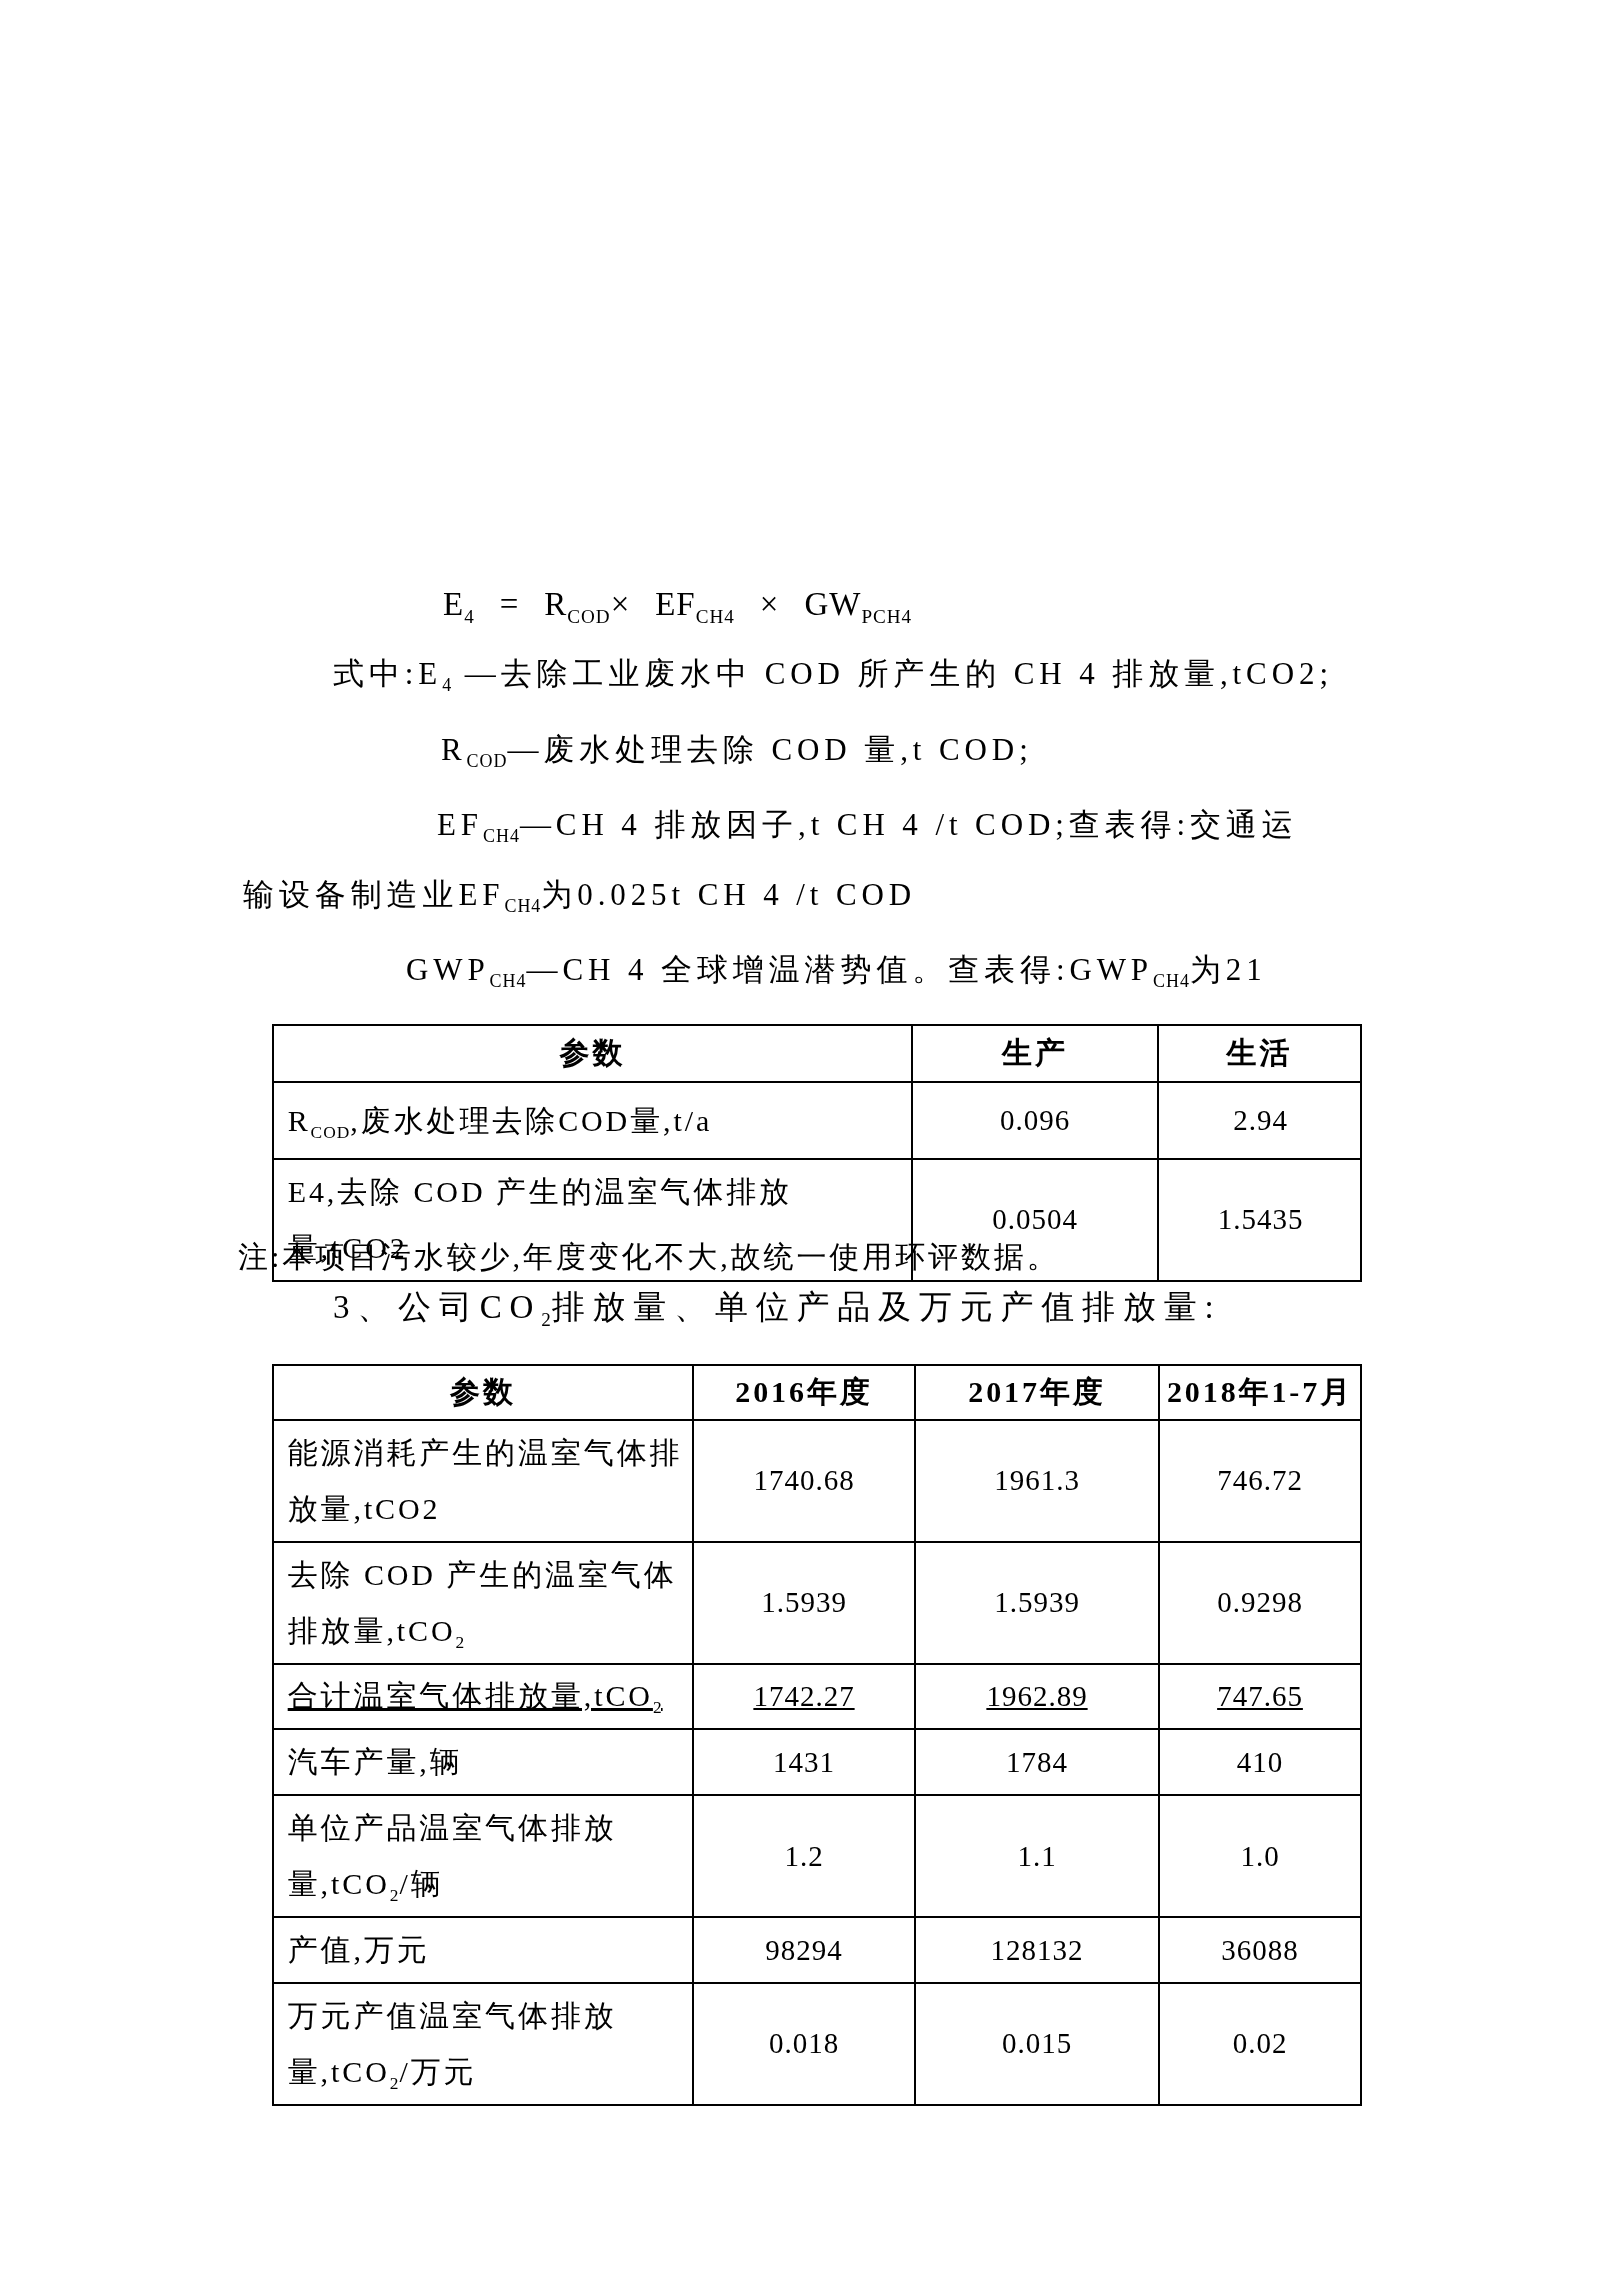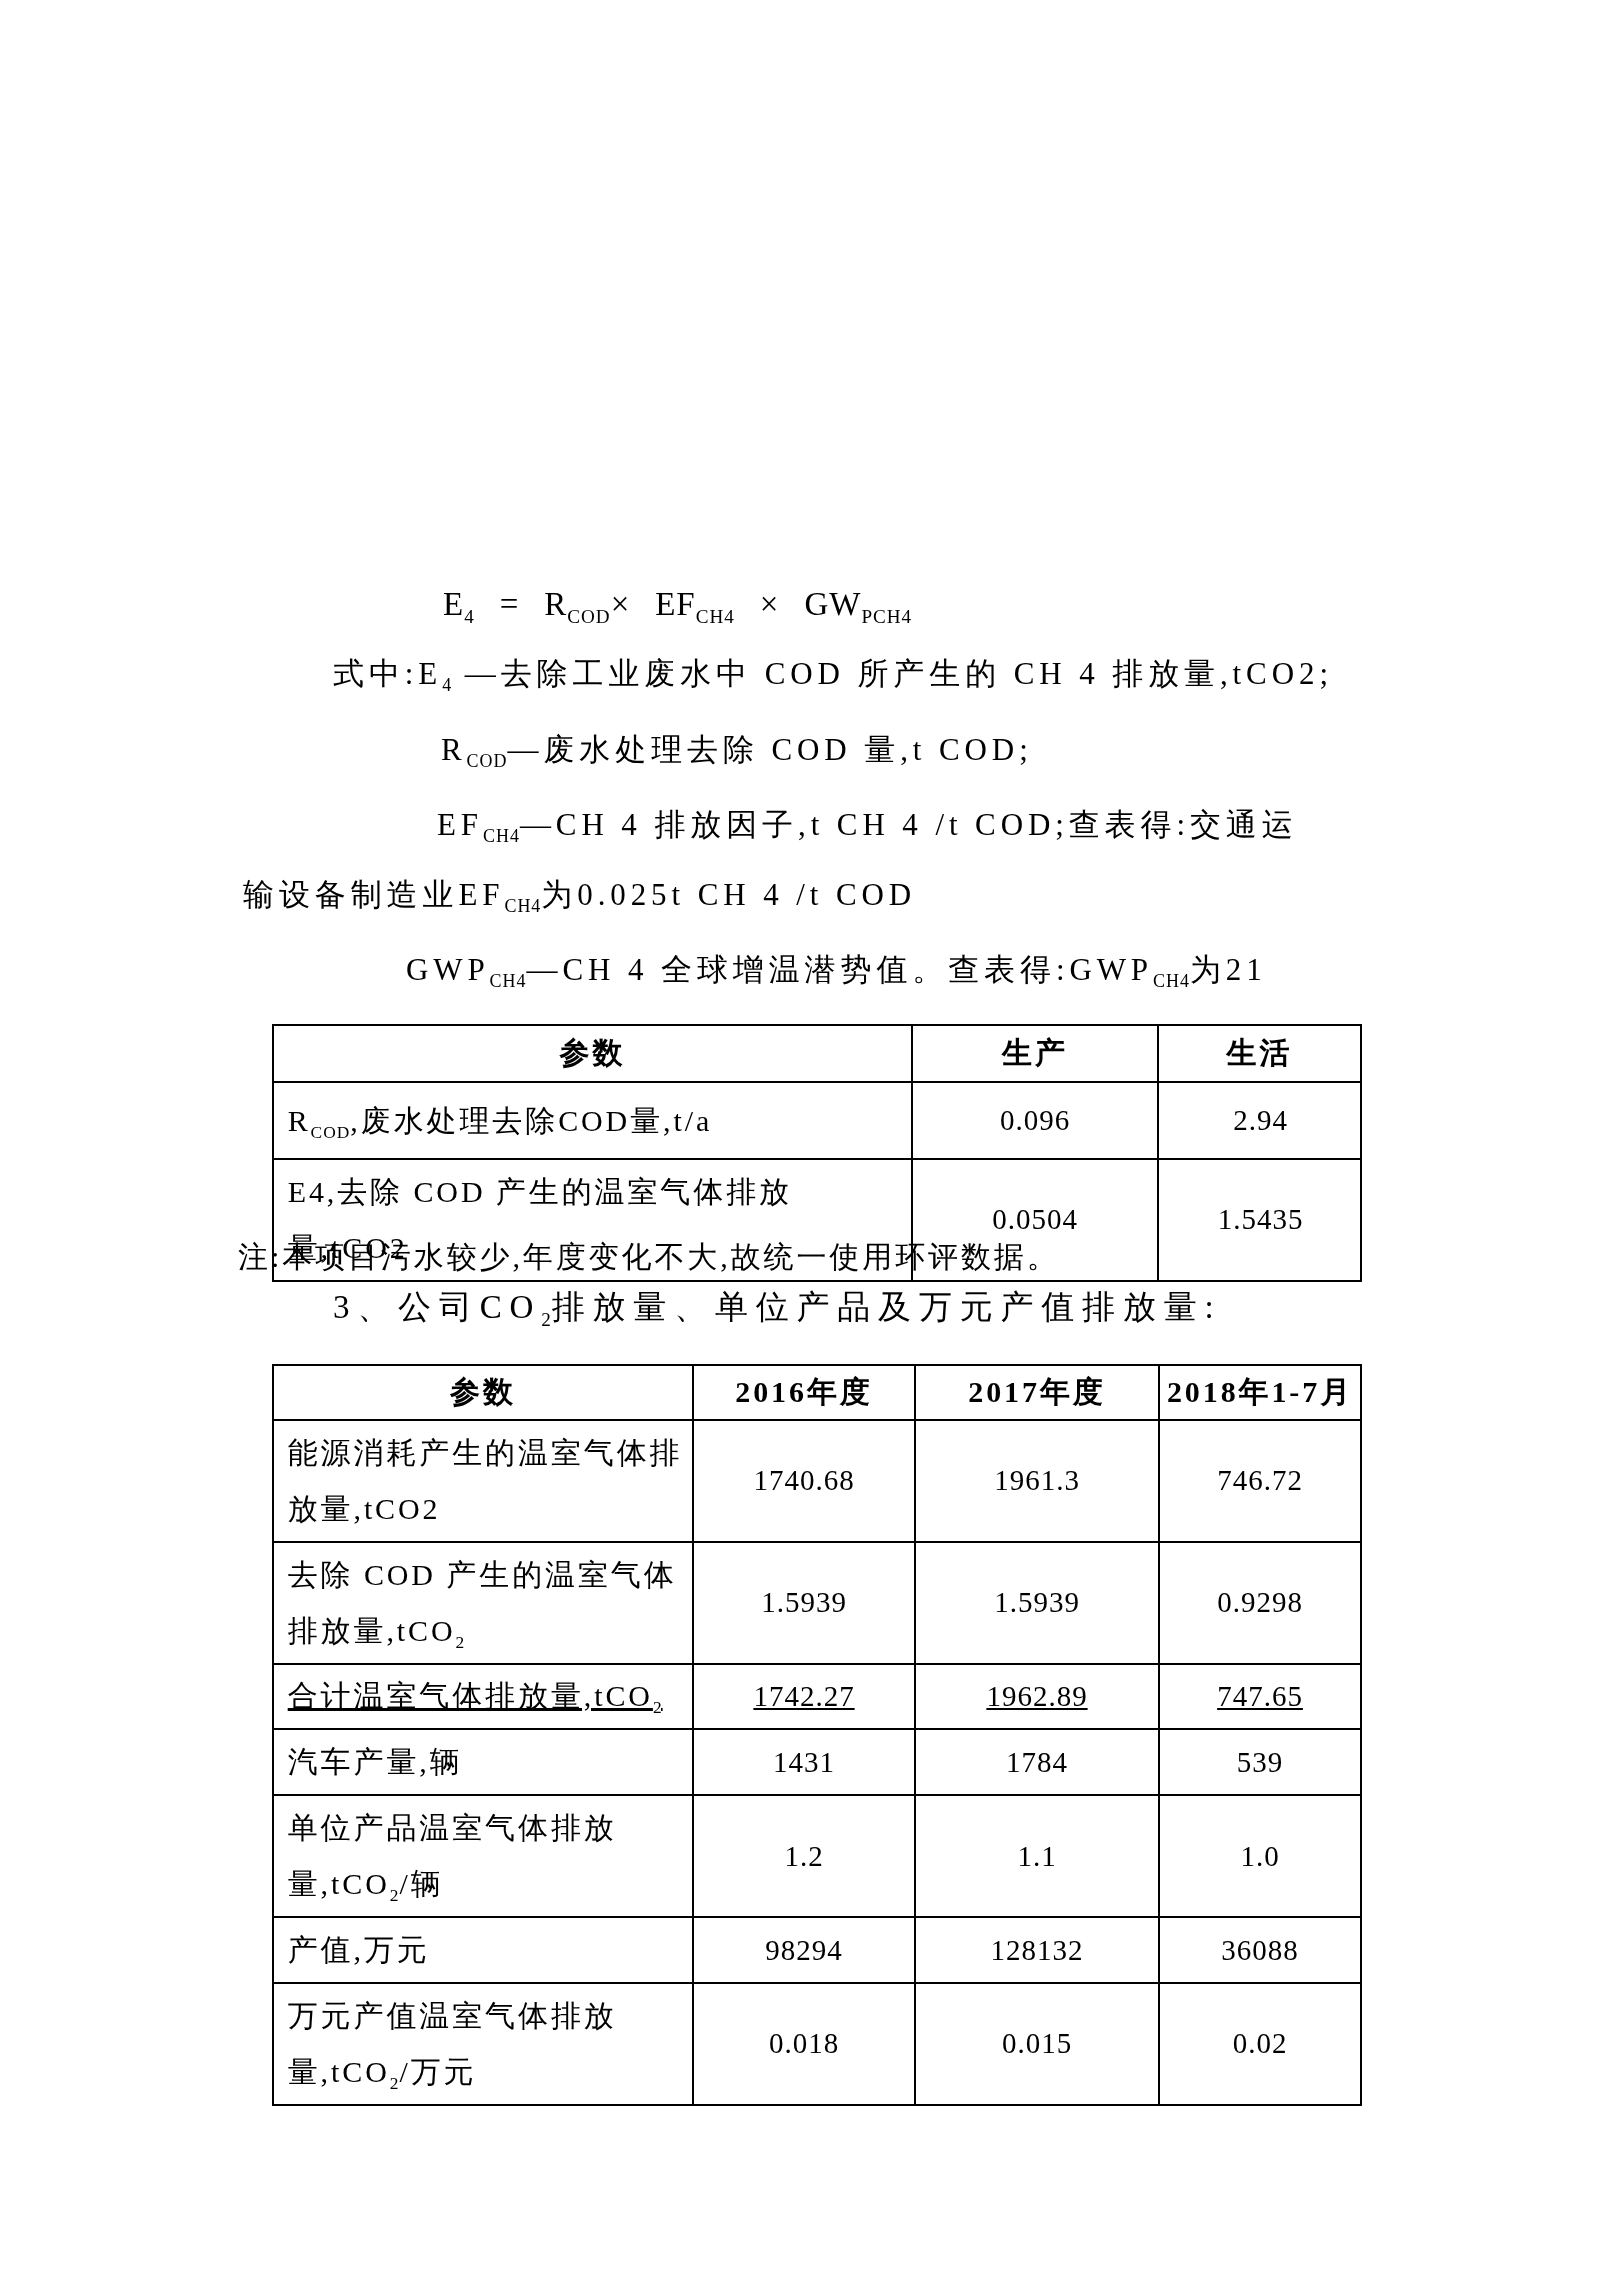--- a/index.html
+++ b/index.html
@@ -132,21 +132,21 @@
     <tr>
       <td class="label">合计温室气体排放量,tCO<sub>2</sub></td>
       <td class="num">1742.27</td>
       <td class="num">1962.89</td>
       <td class="num">747.65</td>
     </tr>
     <tr>
       <td class="label">汽车产量,辆</td>
       <td class="num">1431</td>
       <td class="num">1784</td>
-      <td class="num">539</td>
+      <td class="num">410</td>
     </tr>
     <tr>
       <td class="label">单位产品温室气体排放量,tCO<sub>2</sub>/辆</td>
       <td class="num">1.2</td>
       <td class="num">1.1</td>
       <td class="num">1.0</td>
     </tr>
     <tr>
       <td class="label">产值,万元</td>
       <td class="num">98294</td>

